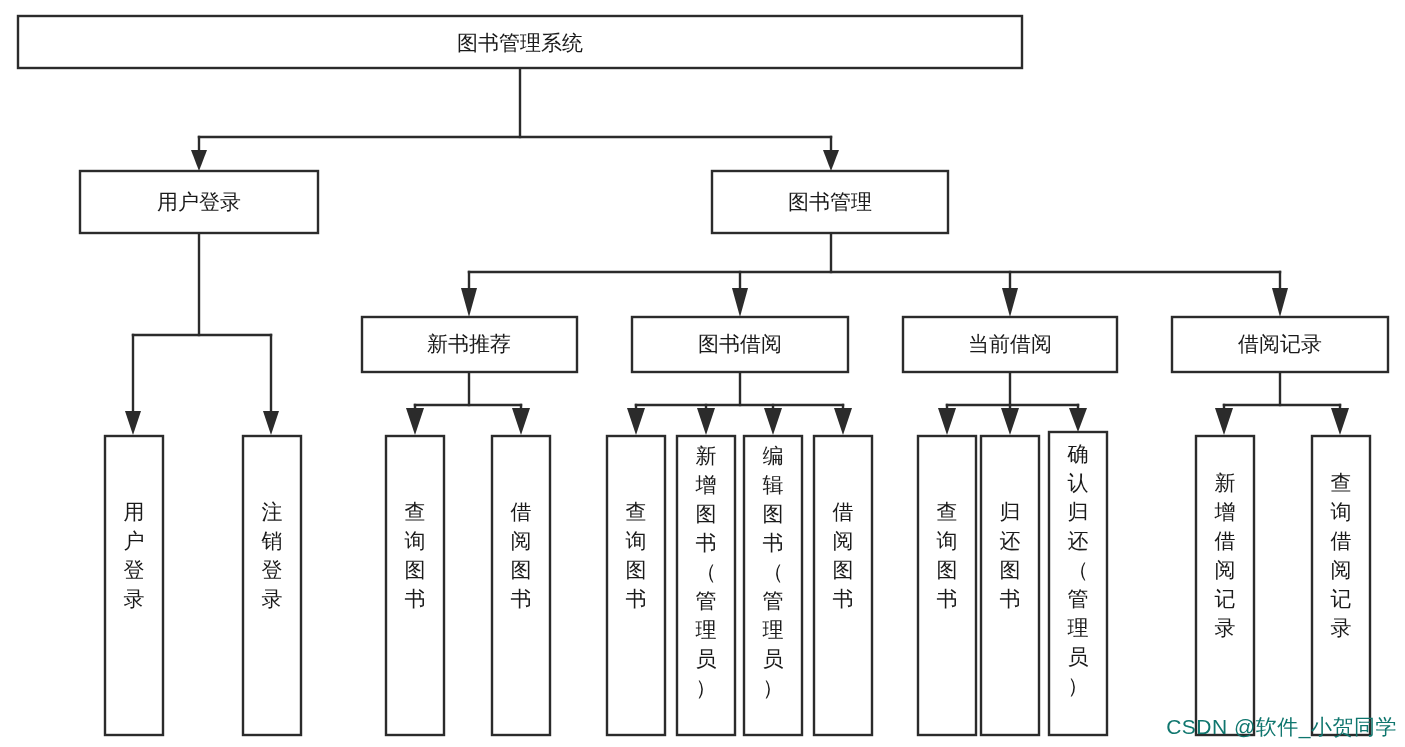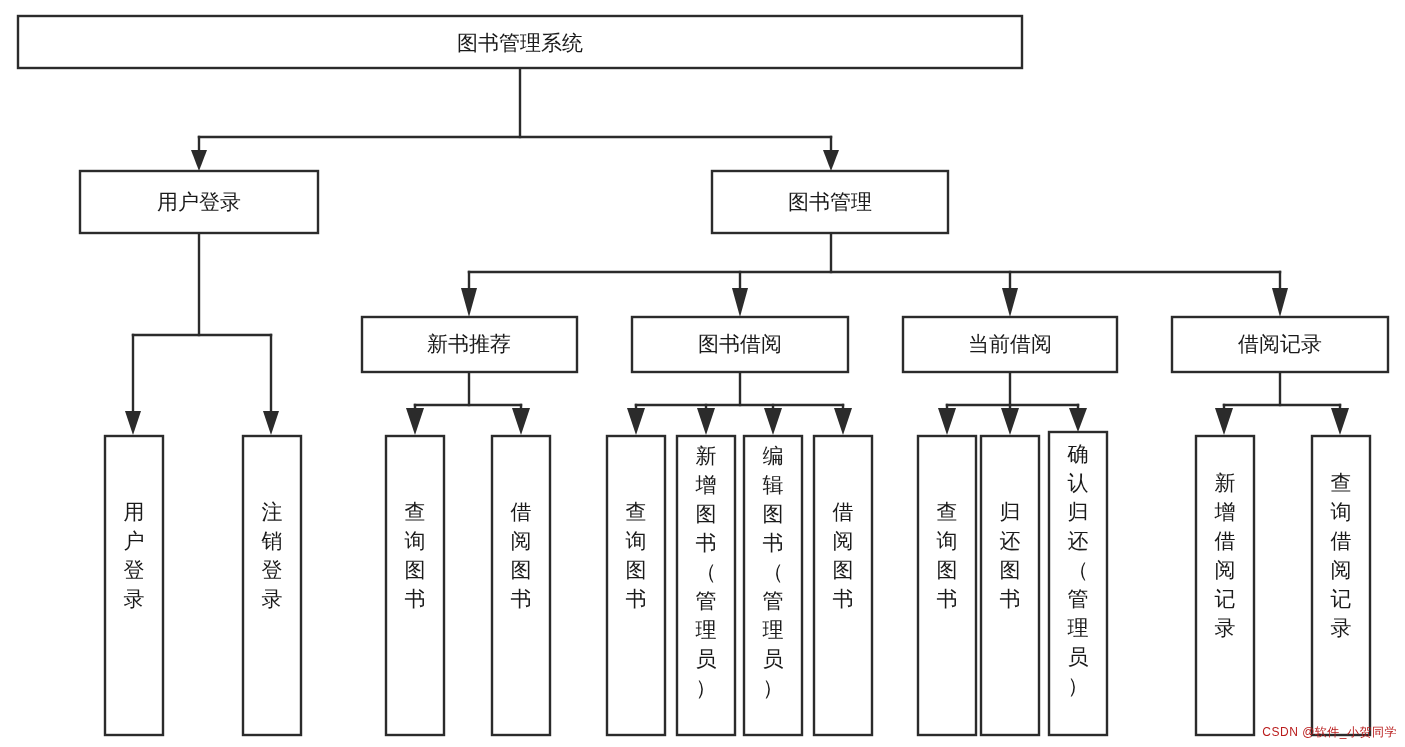--- a/index.html
+++ b/index.html
@@ -45,22 +45,22 @@
   }
   .arrow-head {
     fill: #2b2b2b;
     stroke: none;
   }
   .watermark {
     position: absolute;
     right: 8px;
     bottom: 6px;
     font-family: "Liberation Sans", "DejaVu Sans", sans-serif;
-    font-size: 12px;
-    color: #b91c1c;
+    font-size: 21px;
+    color: #0f766e;
     letter-spacing: 0.5px;
     white-space: nowrap;
     pointer-events: none;
   }
 </style>
 </head>
 <body>
 
 <svg id="diagram" viewBox="0 0 1405 747" xmlns="http://www.w3.org/2000/svg">
 

